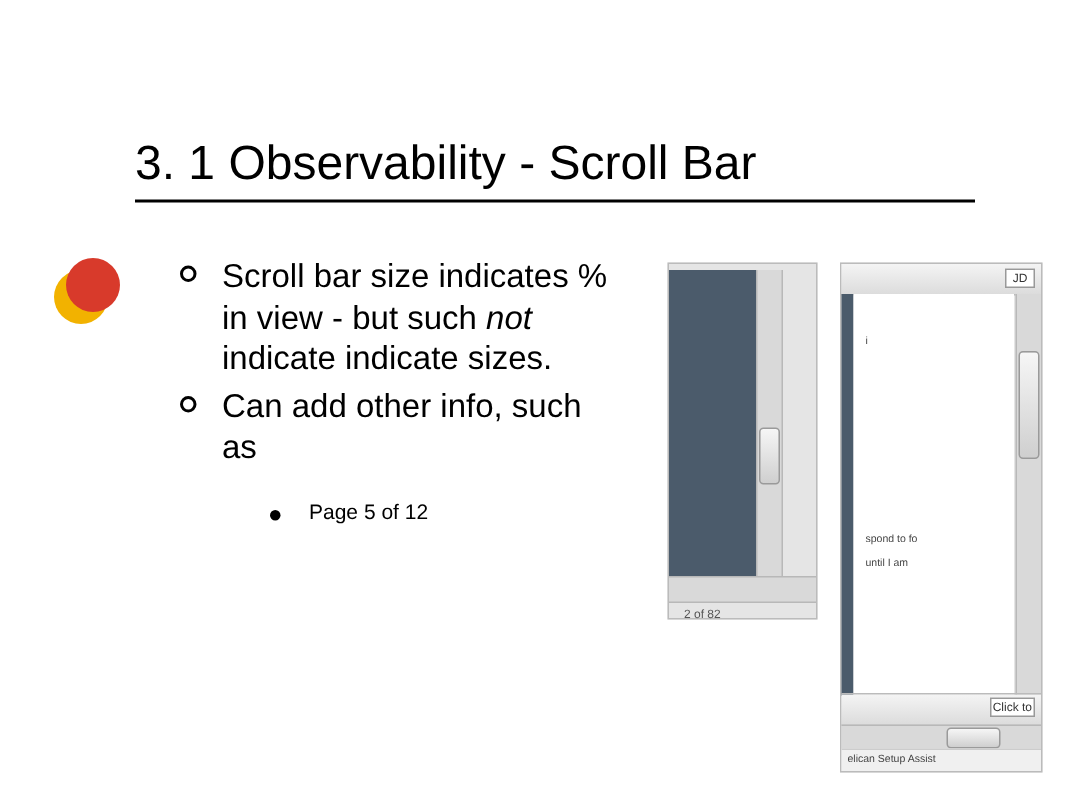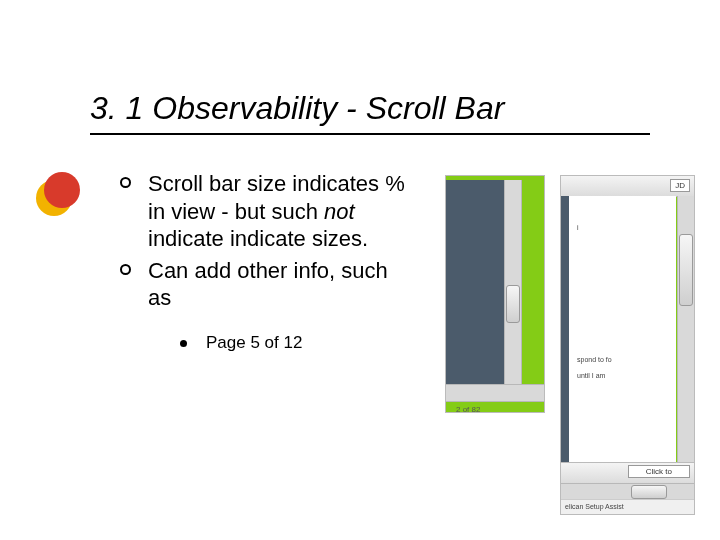--- a/index.html
+++ b/index.html
@@ -16,21 +16,20 @@
     width: 720px;
     height: 540px;
     position: relative;
     box-sizing: border-box;
   }
   .title-area {
     position: absolute;
     left: 90px;
     top: 90px;
     right: 30px;
-    font-style: italic;
   }
   .title {
     font-size: 32px;
     color: #000;
     font-weight: 400;
     margin: 0 0 6px 0;
   }
   .title-rule {
     border: none;
     border-top: 2px solid #000;
@@ -75,40 +74,40 @@
     box-sizing: border-box;
   }
   .sub-list {
     list-style: none;
     padding: 0;
     margin: 20px 0 0 32px;
   }
   .sub-list > li {
     position: relative;
     padding-left: 26px;
-    font-size: 17px;
+    font-size: 14px;
     line-height: 1.3;
     color: #000;
   }
   .sub-list > li::before {
     content: "";
     position: absolute;
     left: 0;
     top: 8px;
     width: 7px;
     height: 7px;
     background: #000;
     border-radius: 50%;
   }
   em.not { font-style: italic; }
 
   
   .image-block {
     position: absolute;
-    background: #84cc16;
+    background: #e5e5e5;
     border: 1px solid #bbb;
     box-sizing: border-box;
   }
   .sb-left {
     left: 445px;
     top: 175px;
     width: 100px;
     height: 238px;
   }
   .sb-right {
@@ -231,21 +230,21 @@
     border-bottom: 1px solid #bbb;
   }
   .sb-right .btnrow .btn {
     position: absolute;
     right: 4px;
     top: 2px;
     font-size: 8px;
     color: #333;
     background: #fff;
     border: 1px solid #999;
-    padding: 1px 17px;
+    padding: 1px 1px;
   }
   .sb-right .hscroll {
     position: absolute;
     left: 0; right: 0;
     bottom: 14px;
     height: 16px;
     background: #d9d9d9;
     border-top: 1px solid #b8b8b8;
   }
   .sb-right .hthumb {

